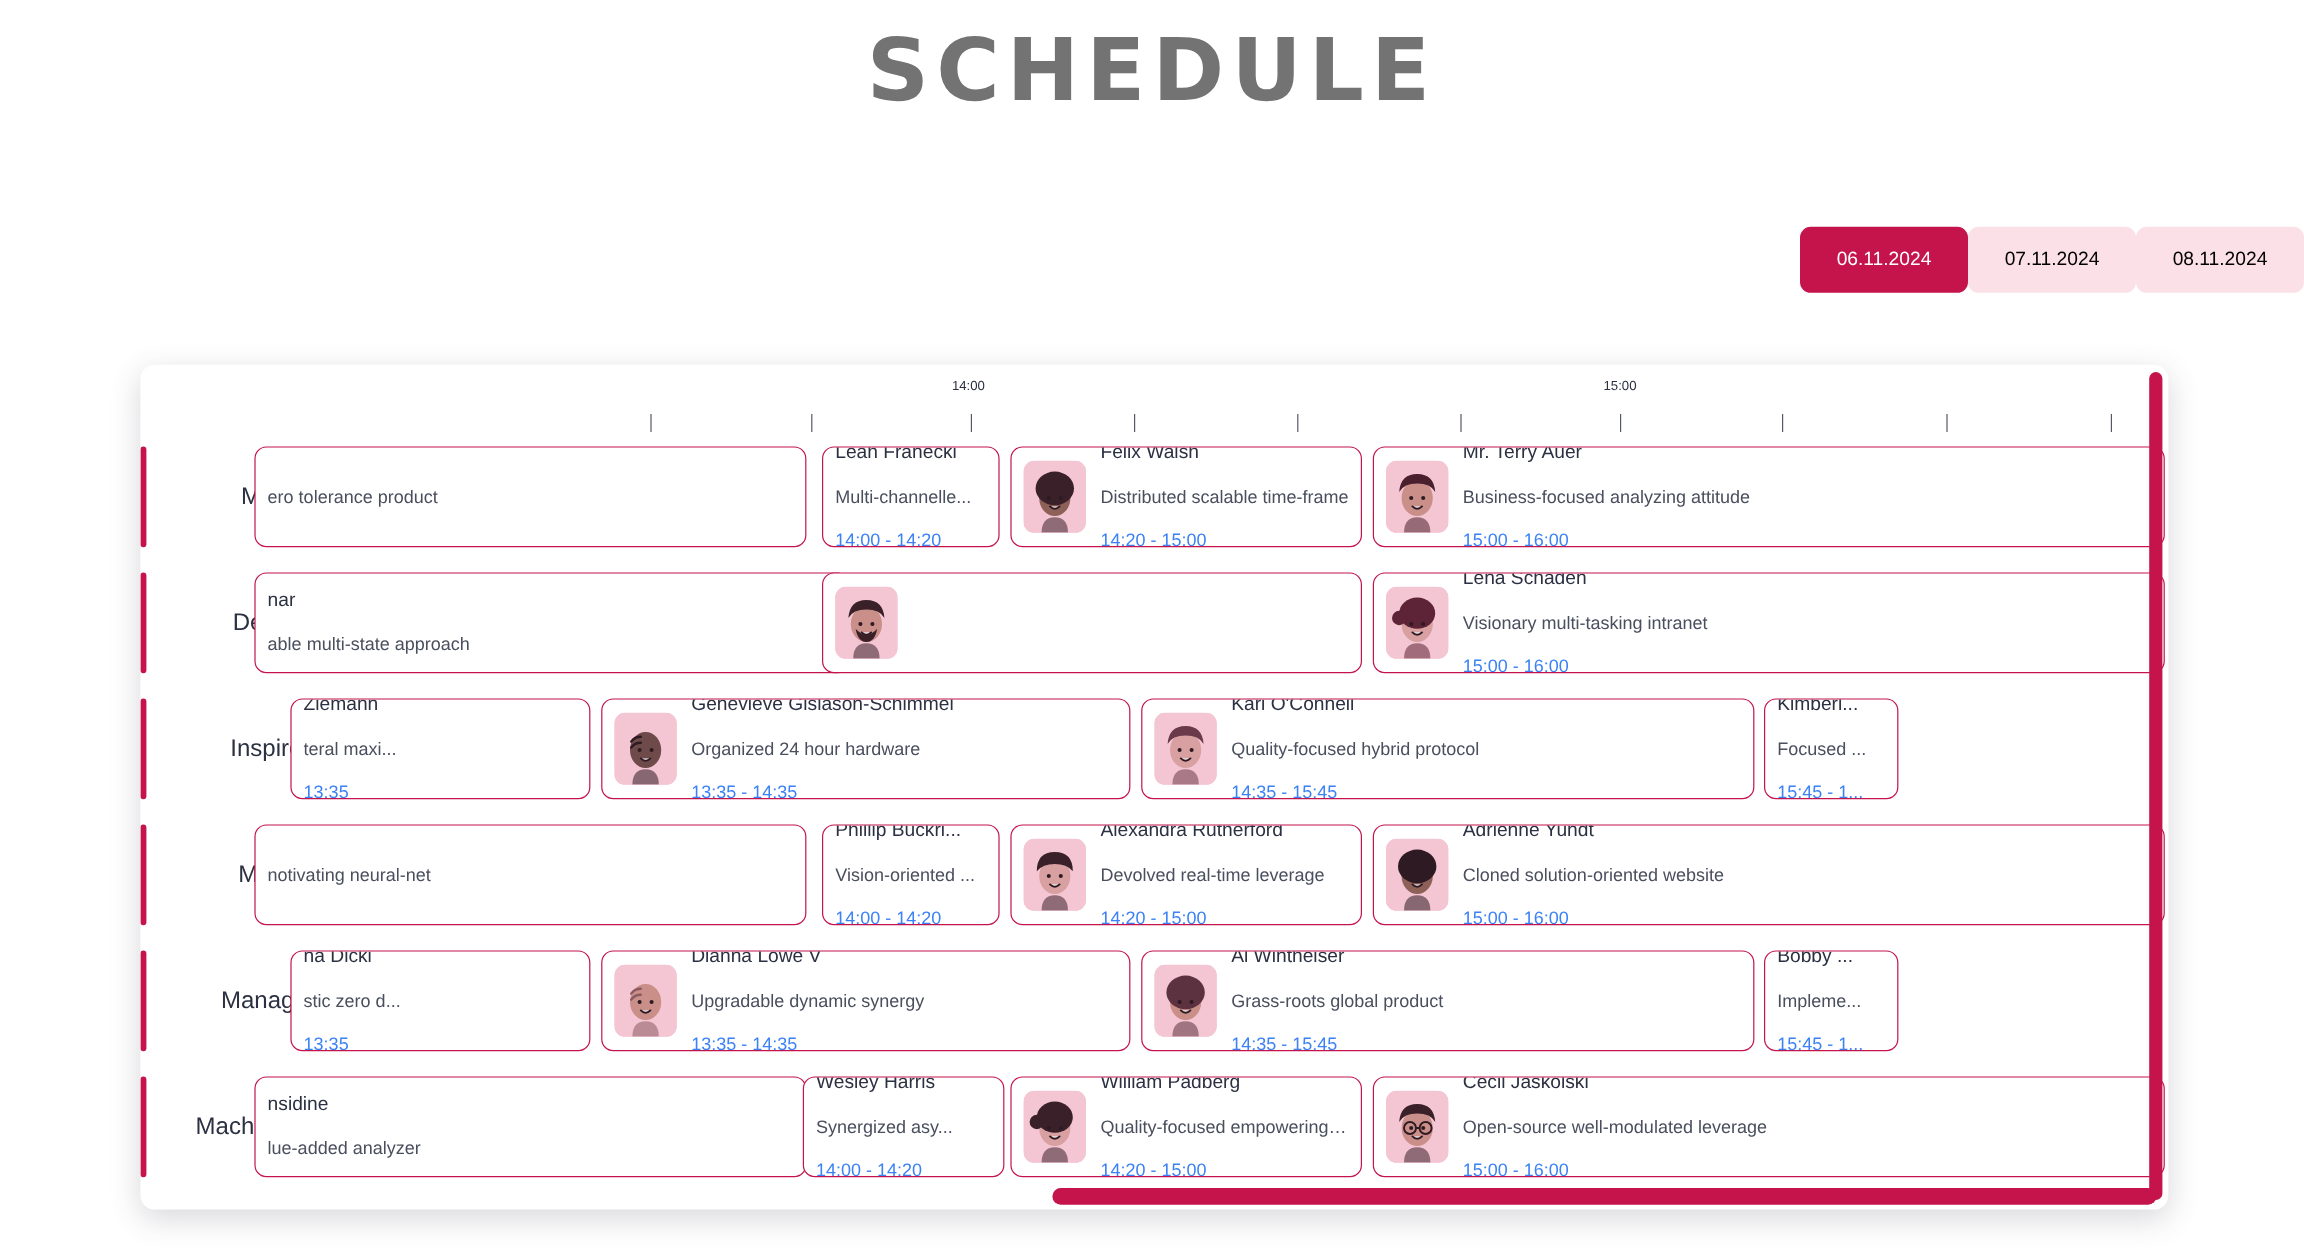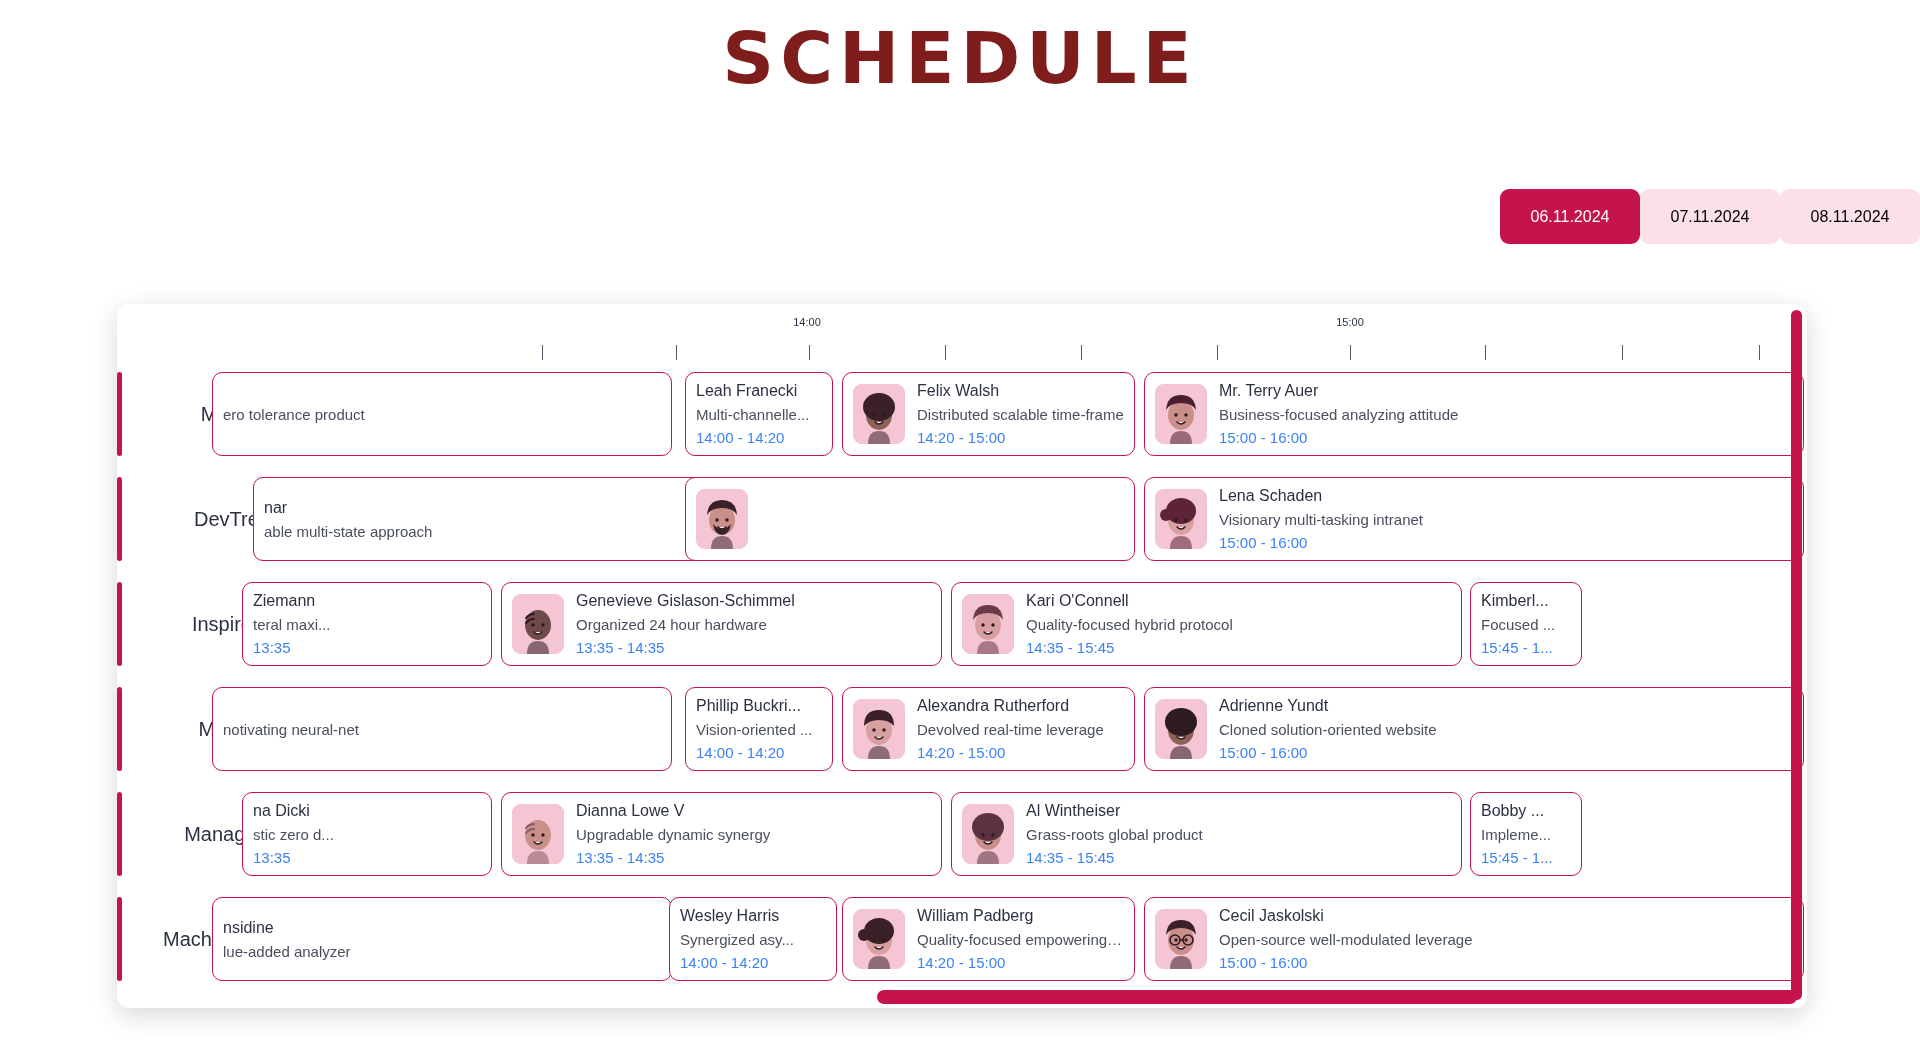--- a/index.html
+++ b/index.html
@@ -13,21 +13,21 @@
   }
 
   
   .page-title {
     text-align: center;
     padding-top: 22px;
     font-size: 72px;
     line-height: 1;
     letter-spacing: 6px;
     font-weight: 700;
-    color: #7f1d1d;
+    color: #737373;
     font-family: "DejaVu Sans", sans-serif;
   }
 
   
   .date-tabs {
     display: flex;
     justify-content: flex-end;
     margin-top: 95px;
   }
   .date-tab {
@@ -145,21 +145,21 @@
     margin-right: 12px;
     overflow: hidden;
   }
   .avatar svg { display: block; width: 52px; height: 60px; }
   .card-body {
     min-width: 0;
     flex: 1 1 auto;
     display: flex;
     flex-direction: column;
     justify-content: center;
-    gap: 6px;
+    gap: 19px;
   }
   .card-name {
     font-size: 16px;
     color: #2b3142;
     white-space: nowrap;
     overflow: hidden;
     text-overflow: ellipsis;
   }
   .card-desc {
     font-size: 15px;
@@ -284,21 +284,21 @@
                 <div class="card-desc">Business-focused analyzing attitude</div>
                 <div class="card-time">15:00 - 16:00</div>
               </div>
             </div>
           </div>
         </div>
         <div class="row">
           <div class="row-accent"></div>
           <div class="row-label">DevTrends</div>
           <div class="row-track">
-            <div class="event-card" style="left: -150px; width: 496px; margin-left: 41px;">
+            <div class="event-card" style="left: -150px; width: 496px;">
               <div class="card-body">
                 <div class="card-name">nar</div>
                 <div class="card-desc">able multi-state approach</div>
               </div>
             </div>
             <div class="event-card" style="left: 323px; width: 450px;">
               <div class="avatar">
                 <svg viewBox="0 0 52 60">
     <rect width="52" height="60" fill="#f4c6d3"></rect>
     <path d="M15 60 q0-13 11-13 q11 0 11 13z" fill="#3a2029" opacity="0.55"></path>

